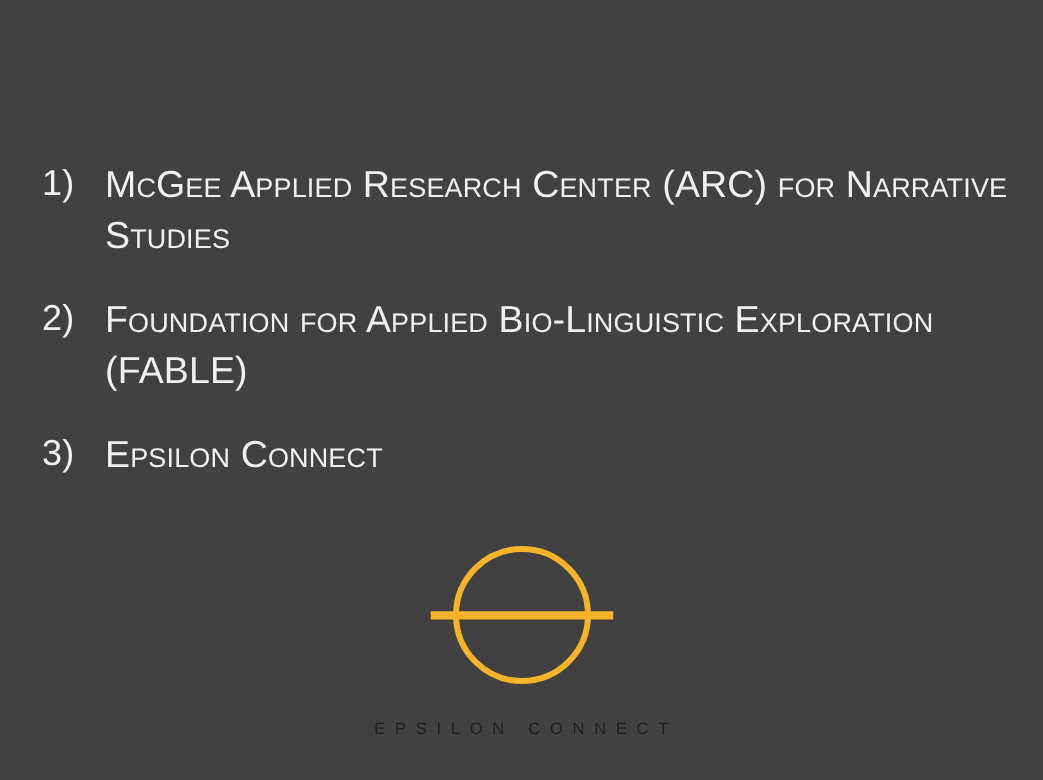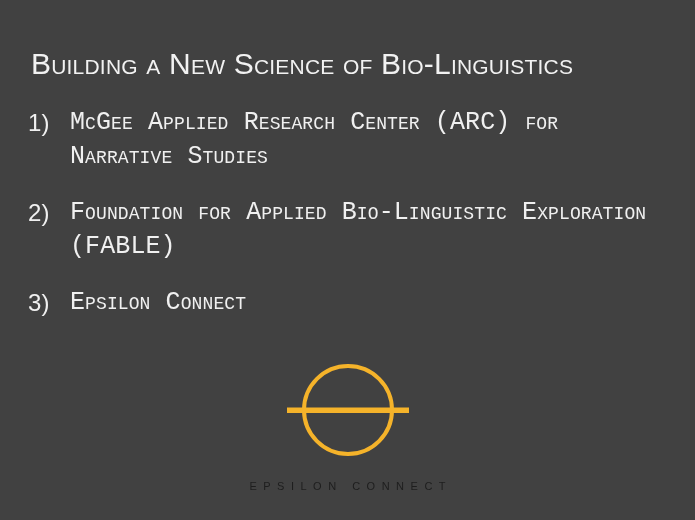--- a/index.html
+++ b/index.html
@@ -64,21 +64,20 @@
     width: 42px;
     color: #f0f0f0;
     font-variant: normal;
     font-size: 24px;
     line-height: 34px;
   }
 
   .list-text {
     flex: 1 1 auto;
     padding-right: 6px;
-    font-family: Liberation Mono, monospace;
   }
 
   
   .logo-block {
     position: absolute;
     left: 0;
     right: 0;
     top: 362px;
     display: flex;
     flex-direction: column;
@@ -104,21 +103,20 @@
     text-indent: 6.5px;
     text-align: center;
     white-space: nowrap;
   }
 </style>
 </head>
 <body>
 
 <div class="slide">
 
-  <h1 class="slide-title">Building a New Science of Bio-Linguistics</h1>
 
   <div class="list">
 
     <div class="list-item">
       <span class="list-marker">1)</span>
       <span class="list-text">McGee Applied Research Center (ARC) for Narrative Studies</span>
     </div>
 
     <div class="list-item">
       <span class="list-marker">2)</span>

